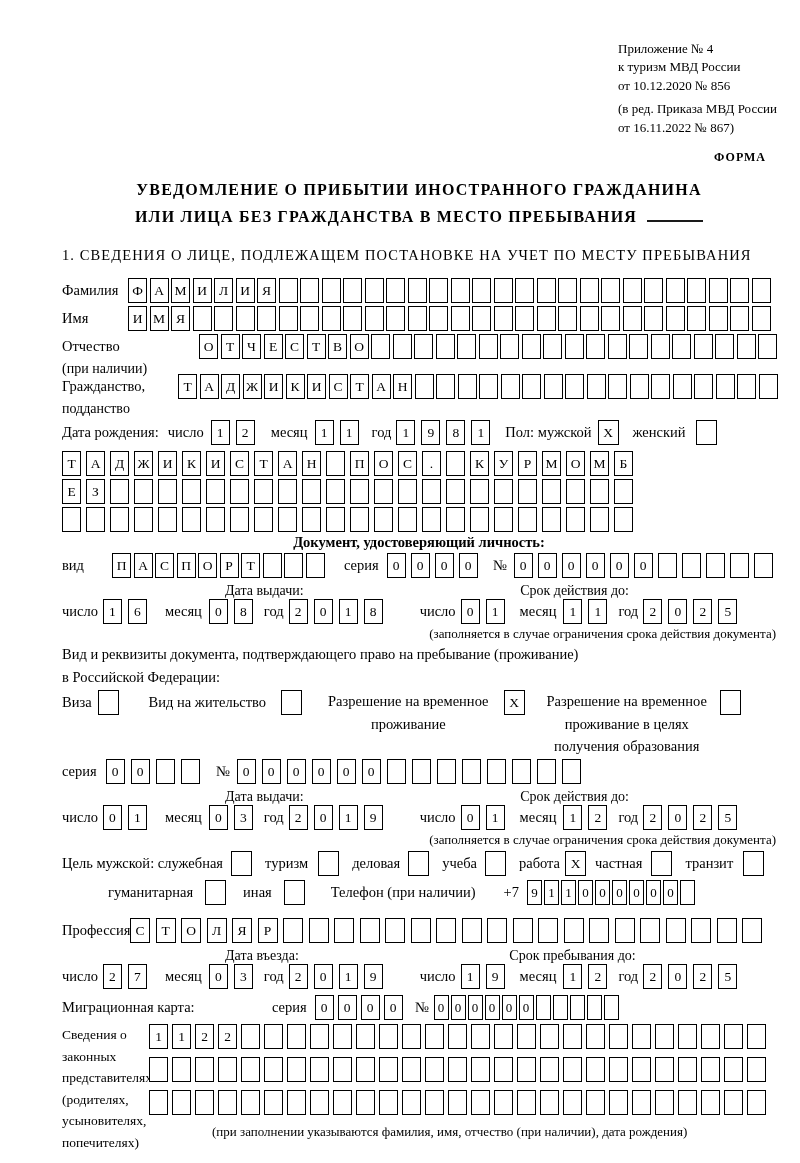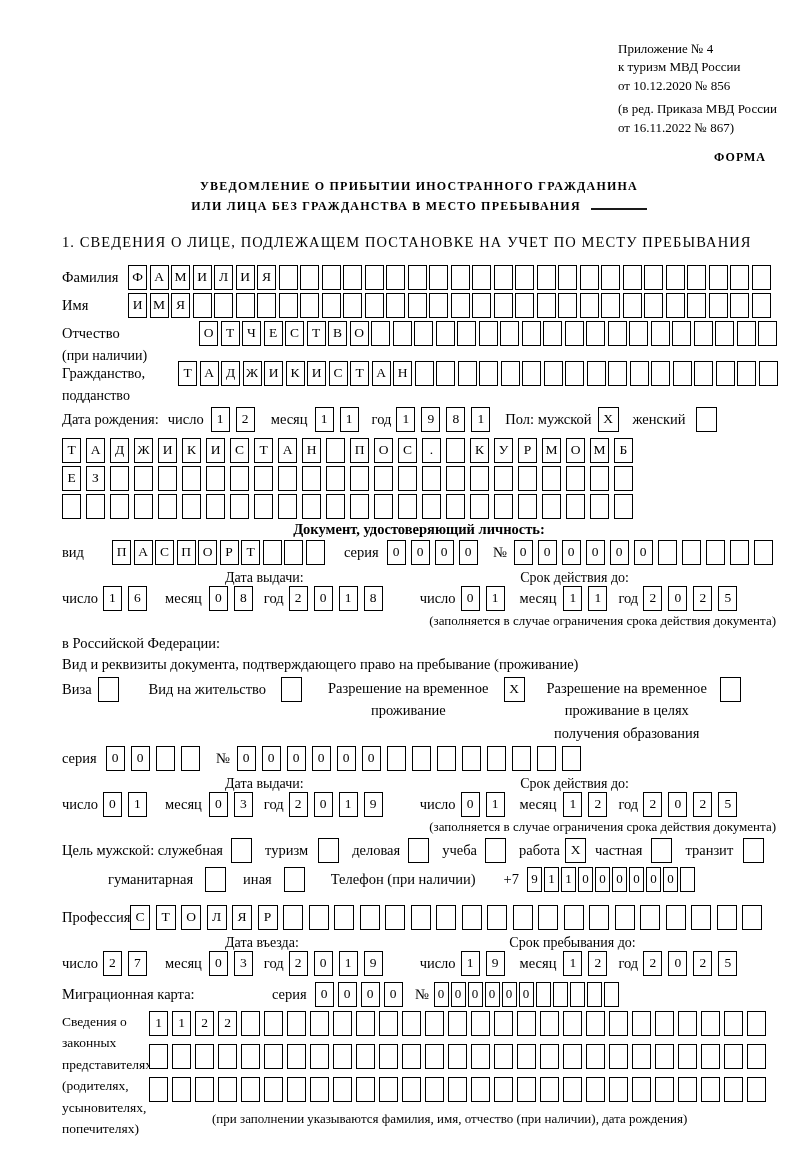--- a/index.html
+++ b/index.html
@@ -3,21 +3,21 @@
 <meta charset="utf-8">
 <style>
   * { box-sizing: border-box; }
   html,body { margin:0; padding:0; background:#ffffff; }
   body { width:800px; height:1163px; color:#000; font-family:"Liberation Serif","DejaVu Serif",serif; }
   .page { width:800px; height:1163px; padding:40px 24px 0 62px; overflow:hidden; position:relative; }
 
   .annex { margin-left:556px; font-size:13px; line-height:1.42; white-space:nowrap; }
   .annex .gap { height:5px; }
   .formword { text-align:right; padding-right:10px; font-weight:700; font-size:12px; margin-top:13px; letter-spacing:1px; }
-  .title { text-align:center; font-weight:700; font-size:12px; line-height:1.65; margin-top:12px; letter-spacing:1.2px; white-space:nowrap; }
+  .title { text-align:center; font-weight:700; font-size:16px; line-height:1.65; margin-top:12px; letter-spacing:1.2px; white-space:nowrap; }
   .blankline { display:inline-block; width:56px; border-bottom:2.2px solid #1a1a1a; height:3px; margin-left:10px; }
   .sec1 { margin-top:17px; font-weight:400; font-size:14.5px; letter-spacing:1.1px; white-space:nowrap; }
 
   .row { display:flex; align-items:flex-start; white-space:nowrap; font-size:14.5px; }
   .lbl { line-height:25px; flex:none; }
   .lbl2 { flex:none; height:25px; }
   .lbl2 .l1 { line-height:25px; }
   .lbl2 .l2 { line-height:20px; font-size:14px; }
 
   .cells { display:flex; flex:none; }
@@ -397,22 +397,22 @@
     <div class="cells g6">
         <div class="cell">2</div>
         <div class="cell">0</div>
         <div class="cell">2</div>
         <div class="cell">5</div>
       </div>
   </div>
 
   <div class="note right" style="margin-top:2px">(заполняется в случае ограничения срока действия документа)</div>
 
+  <div class="para" style="margin-top:4px">Вид и реквизиты документа, подтверждающего право на пребывание (проживание)</div>
   <div class="para" style="margin-top:6px">в Российской Федерации:</div>
-  <div class="para" style="margin-top:4px">Вид и реквизиты документа, подтверждающего право на пребывание (проживание)</div>
 
   <div class="row" style="margin-top:4px">
     <span class="lbl">Виза</span>
     <div class="cells cb" style="margin-left:6px">
         <div class="cell"></div>
       </div>
     <span class="lbl" style="margin-left:30px">Вид на жительство</span>
     <div class="cells cb" style="margin-left:15px">
         <div class="cell"></div>
       </div>

